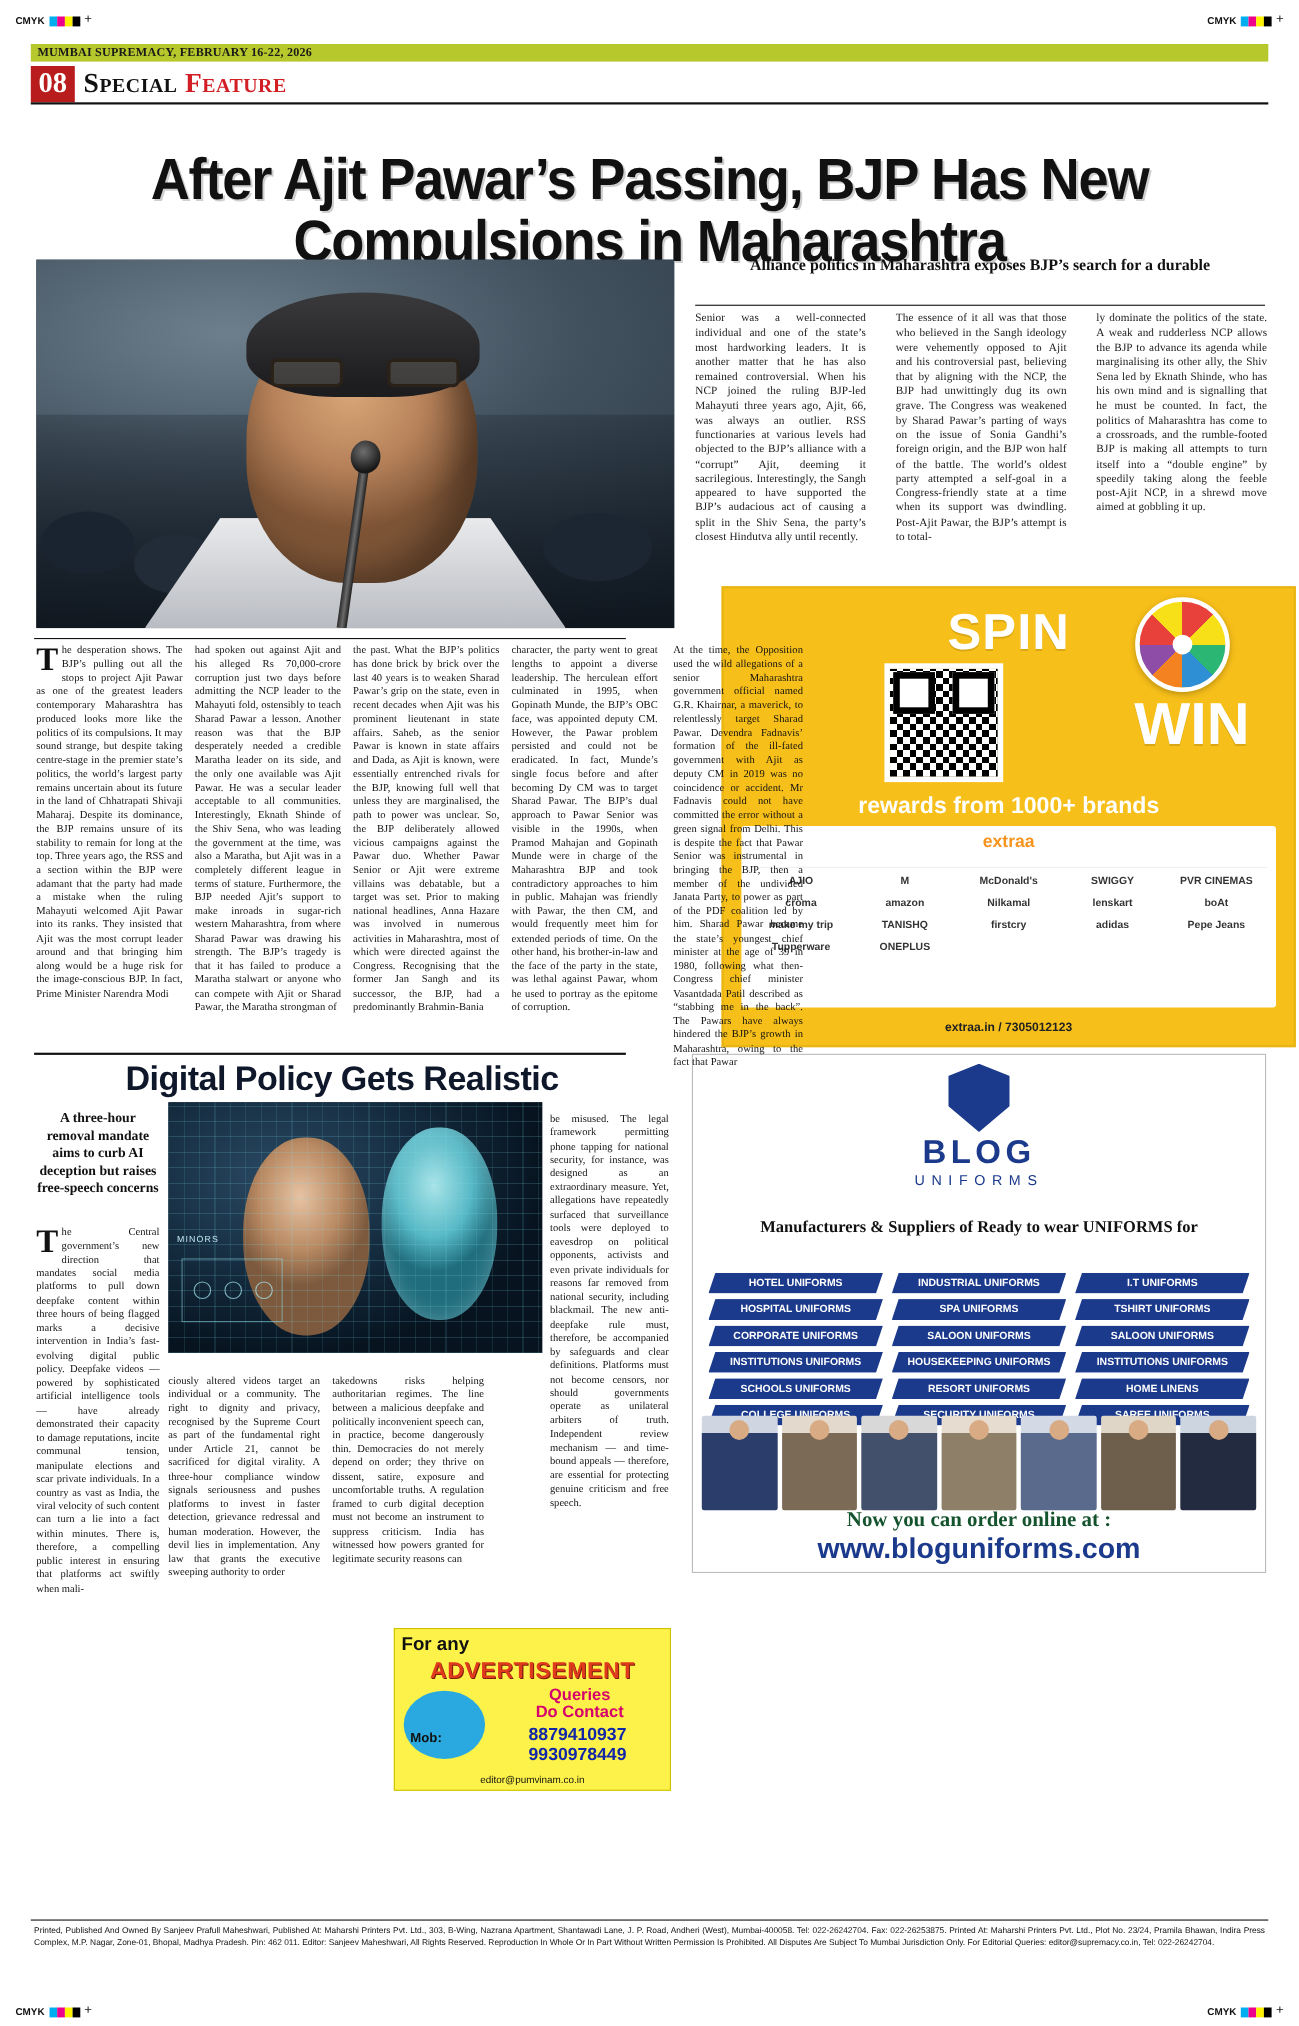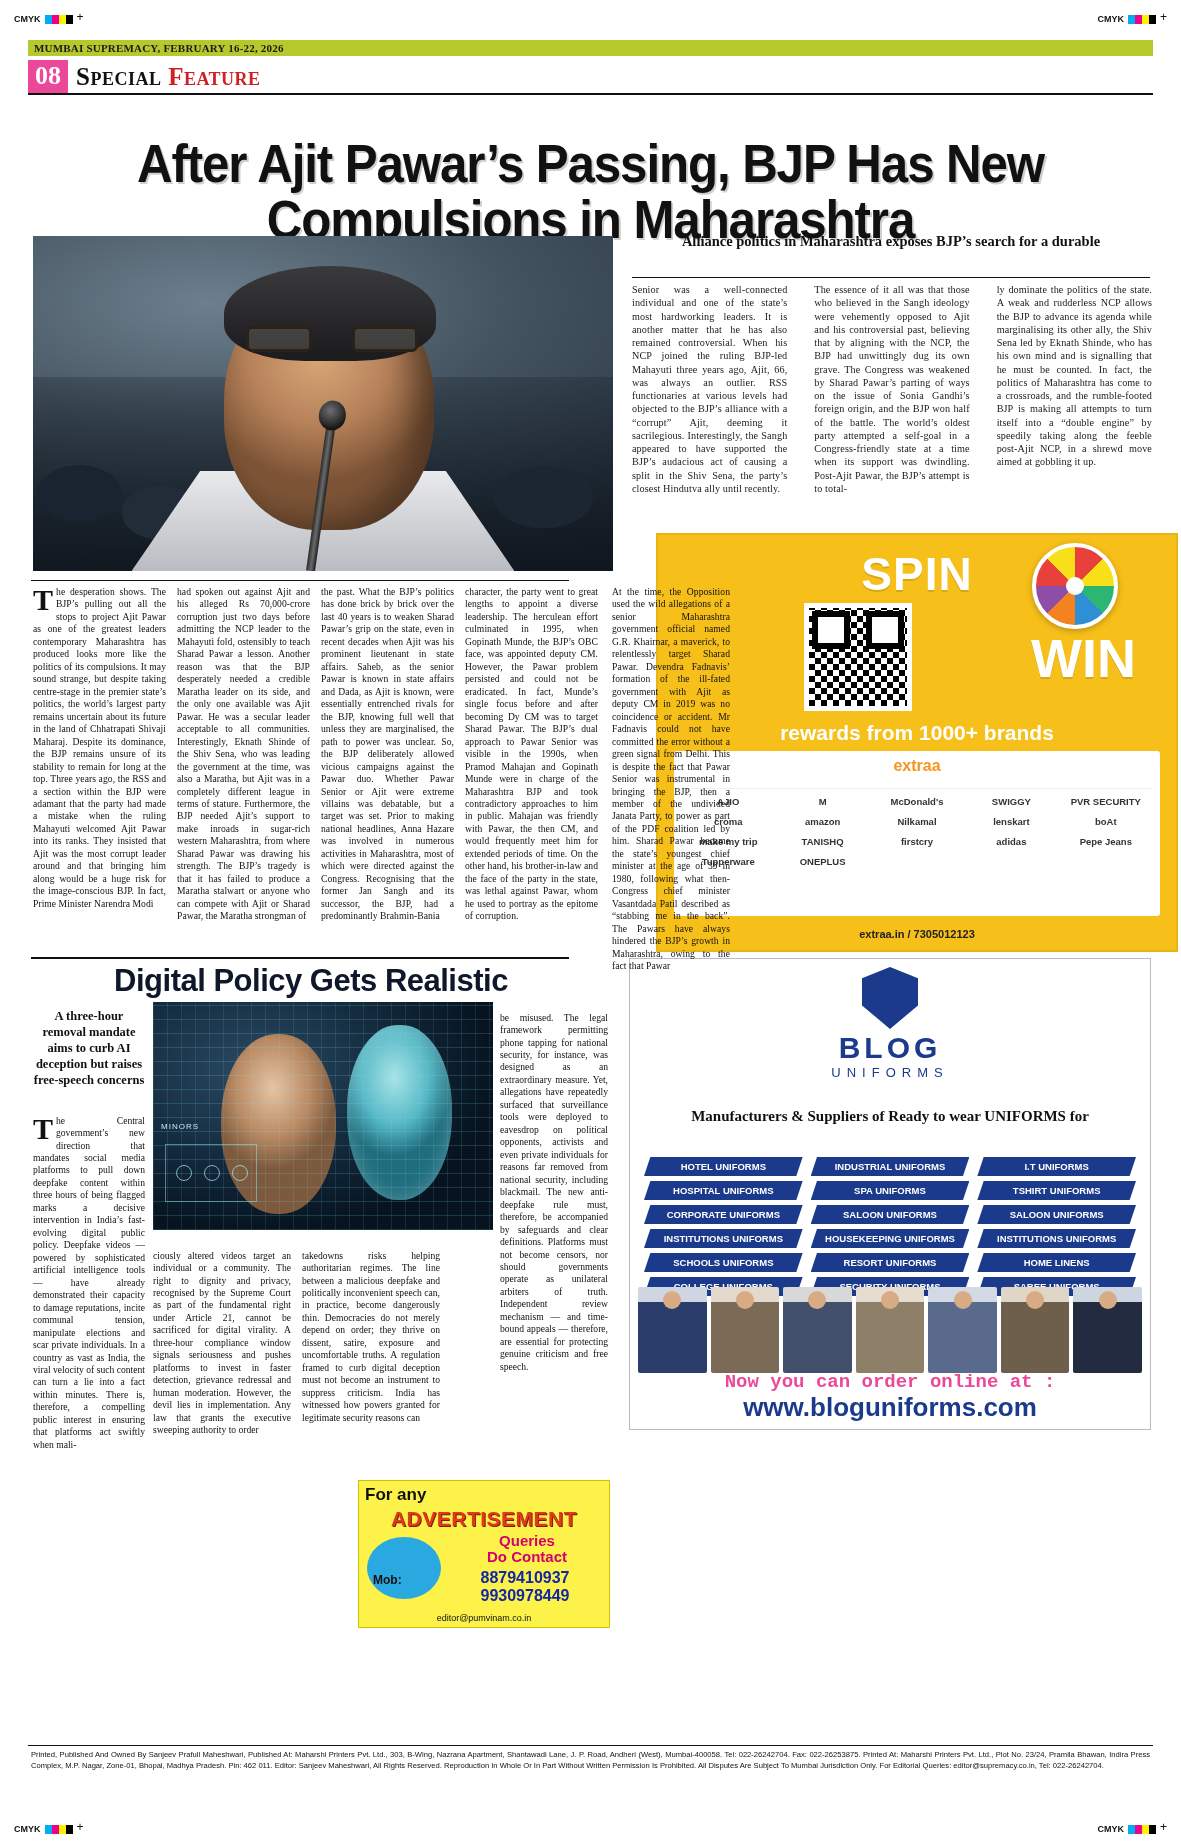--- a/index.html
+++ b/index.html
@@ -57,21 +57,21 @@
     color: #1a1a1a;
   }
   .sectionbar {
     position: absolute;
     left: 28px; top: 60px;
     display: flex;
     align-items: center;
     gap: 8px;
   }
   .pagenum {
-    background: #ec4899;
+    background: #b91c1c;
     color: #fff;
     font-family: "Liberation Serif", serif;
     font-weight: bold;
     font-size: 26px;
     line-height: 1;
     padding: 3px 7px 4px 7px;
   }
   .sectitle {
     font-family: "Liberation Serif", serif;
     font-variant: small-caps;
@@ -533,22 +533,22 @@
   .ad-blog .people i:nth-child(6) { background: linear-gradient(180deg,#e0d6c8 0 18%, #6d5f4c 18% 100%); }
   .ad-blog .people i:nth-child(7) { background: linear-gradient(180deg,#cdd5e0 0 18%, #222b3f 18% 100%); }
   .ad-blog .people i::after {
     content: ""; position: absolute; left: 50%; top: 4px;
     width: 18px; height: 18px; margin-left: -9px; border-radius: 50%;
     background: #d8ab84;
   }
   .ad-blog .order {
     position: absolute; left: 0; right: 0; bottom: 36px;
     text-align: center;
-    font-family: Liberation Mono, monospace;
-    font-size: 19px; color: #ec4899; font-weight: bold;
+    font-family: Liberation Serif, serif;
+    font-size: 19px; color: #14532d; font-weight: bold;
   }
   .ad-blog .weburl {
     position: absolute; left: 0; right: 0; bottom: 6px;
     text-align: center;
     font-family: "Liberation Sans", sans-serif;
     font-size: 26px; color: #1b3a8c; font-weight: bold;
   }
 
   
   .footer-rule {
@@ -681,21 +681,21 @@
     <div class="win">WIN</div>
     <div class="qr"></div>
     <div class="rewards">rewards from 1000+ brands</div>
     <div class="brandbox">
       <div class="extraa">extraa</div>
       <div class="grid">
         <span>AJIO</span>
         <span>M</span>
         <span>McDonald's</span>
         <span>SWIGGY</span>
-        <span>PVR SECURITY</span>
+        <span>PVR CINEMAS</span>
         <span>croma</span>
         <span>amazon</span>
         <span>Nilkamal</span>
         <span>lenskart</span>
         <span>boAt</span>
         <span>make my trip</span>
         <span>TANISHQ</span>
         <span>firstcry</span>
         <span>adidas</span>
         <span>Pepe Jeans</span>

